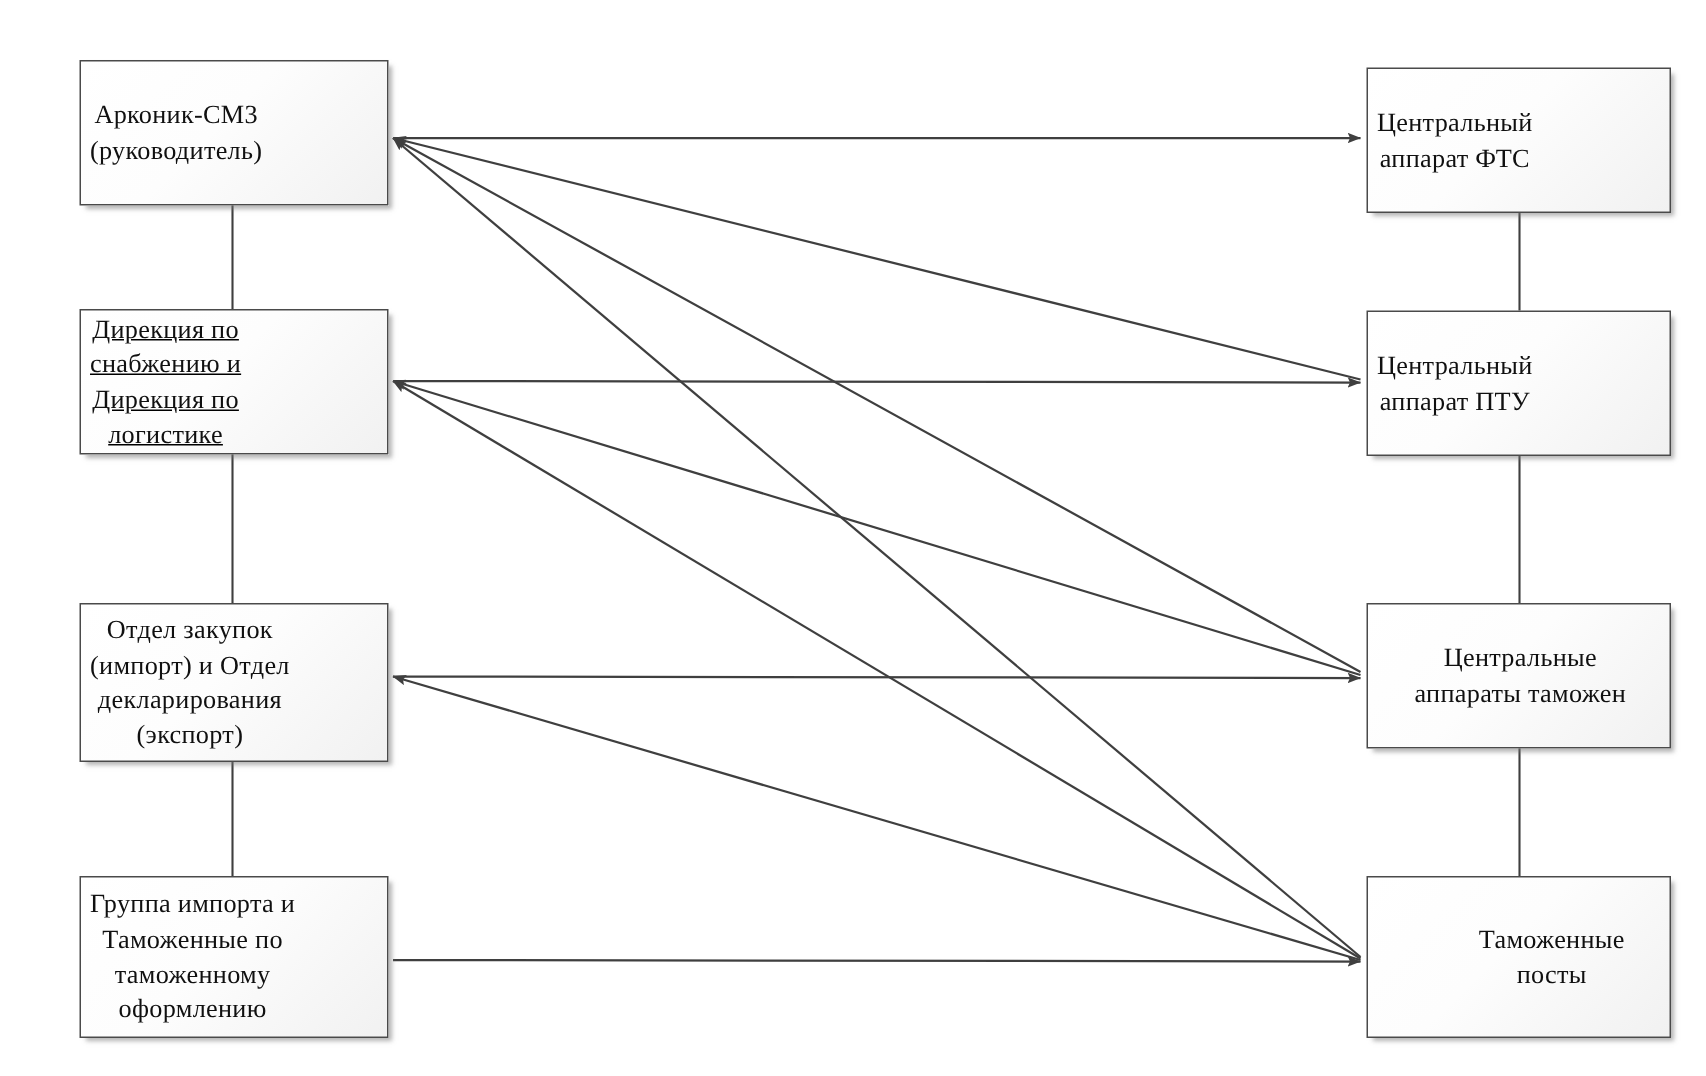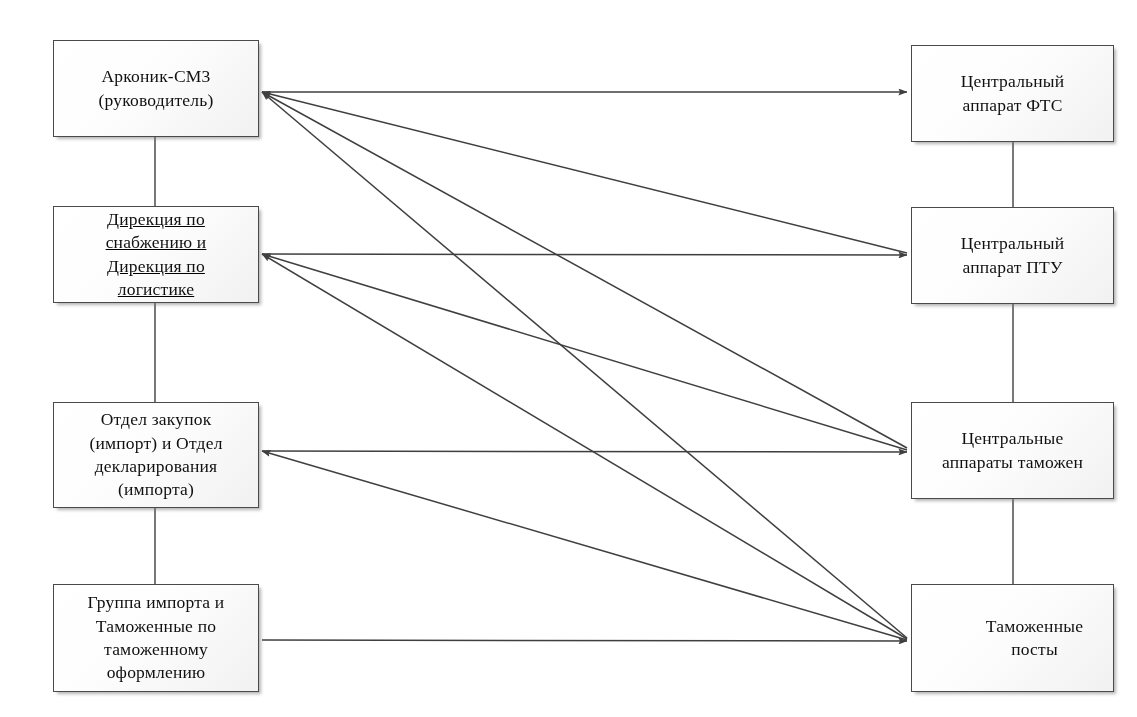--- a/index.html
+++ b/index.html
@@ -26,21 +26,20 @@
     pointer-events: none;
   }
   .node {
     position: absolute;
     box-sizing: border-box;
     border: 1px solid #4a4a4a;
     background: linear-gradient(135deg, #ffffff 0%, #fdfdfd 45%, #f1f1f1 100%);
     box-shadow: 3px 3px 3px -1px rgba(120,120,120,0.55);
     display: flex;
     align-items: center;
-    justify-content: center;
     text-align: center;
     z-index: 2;
   }
   .node-label {
     display: block;
     font-size: 17.5px;
     line-height: 1.33;
     color: #101010;
     letter-spacing: 0.2px;
     padding: 0 6px;
@@ -88,39 +87,39 @@
       <div class="node" style="left: 53px; top: 206px; width: 206px; height: 97px; border-color: rgb(74, 74, 74); text-decoration: underline;">
         <span class="node-label" style="color: rgb(16, 16, 16);">Дирекция по
 снабжению и
 Дирекция по
 логистике</span>
       </div>
       <div class="node" style="left: 53px; top: 402px; width: 206px; height: 106px; border-color: rgb(74, 74, 74);">
         <span class="node-label" style="color: rgb(16, 16, 16);">Отдел закупок
 (импорт) и Отдел
 декларирования
-(импорта)</span>
+(экспорт)</span>
       </div>
       <div class="node" style="left: 53px; top: 584px; width: 206px; height: 108px; border-color: rgb(74, 74, 74);">
         <span class="node-label" style="color: rgb(16, 16, 16);">Группа импорта и
 Таможенные по
 таможенному
 оформлению</span>
       </div>
     </div>
   <div id="right-col">
       <div class="node" style="left: 911px; top: 45px; width: 203px; height: 97px; border-color: rgb(74, 74, 74);">
         <span class="node-label" style="color: rgb(16, 16, 16);">Центральный
 аппарат ФТС</span>
       </div>
       <div class="node" style="left: 911px; top: 207px; width: 203px; height: 97px; border-color: rgb(74, 74, 74);">
         <span class="node-label" style="color: rgb(16, 16, 16);">Центральный
 аппарат ПТУ</span>
       </div>
-      <div class="node" style="left: 911px; top: 402px; width: 203px; height: 97px; border-color: rgb(74, 74, 74);">
+      <div class="node" style="left: 911px; top: 402px; width: 203px; height: 97px; border-color: rgb(74, 74, 74); padding-left: 25px;">
         <span class="node-label" style="color: rgb(16, 16, 16);">Центральные
 аппараты таможен</span>
       </div>
       <div class="node" style="left: 911px; top: 584px; width: 203px; height: 108px; border-color: rgb(74, 74, 74);">
         <span class="node-label" style="color: rgb(16, 16, 16); margin-left: 44px;">Таможенные посты</span>
       </div>
     </div>
 
 </div>
 

